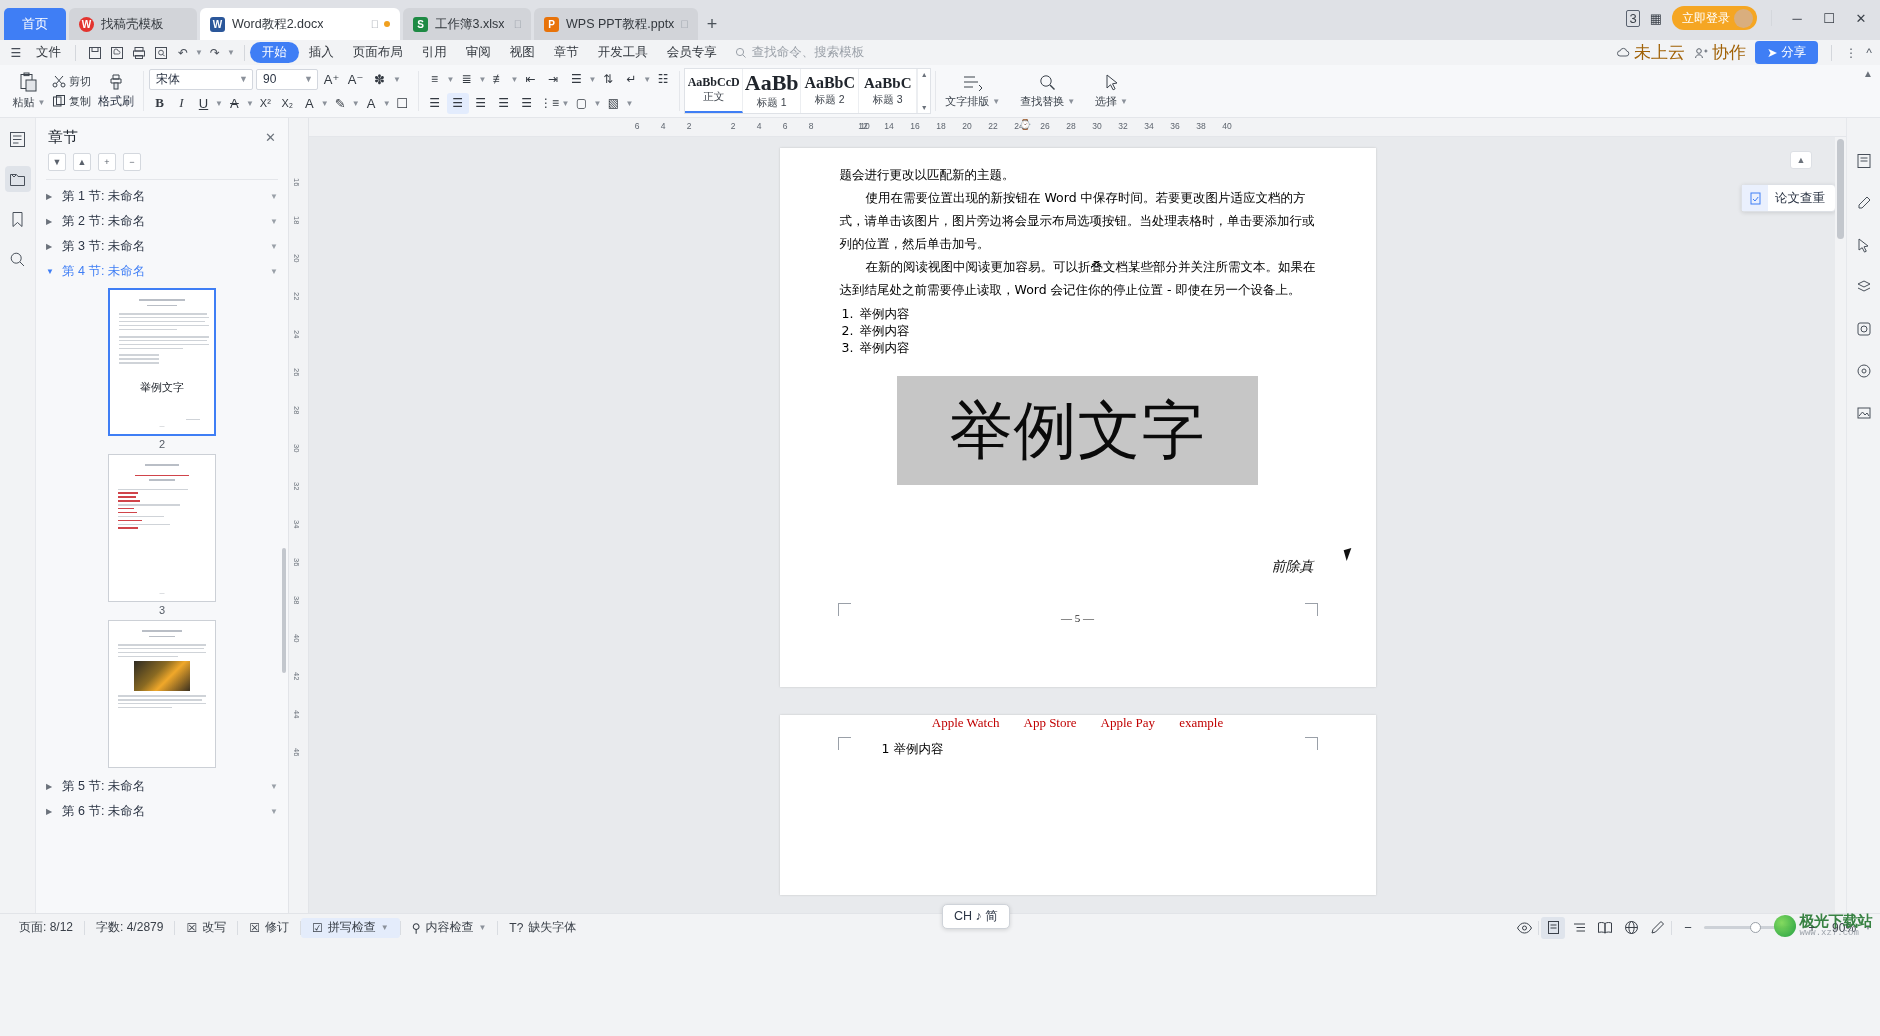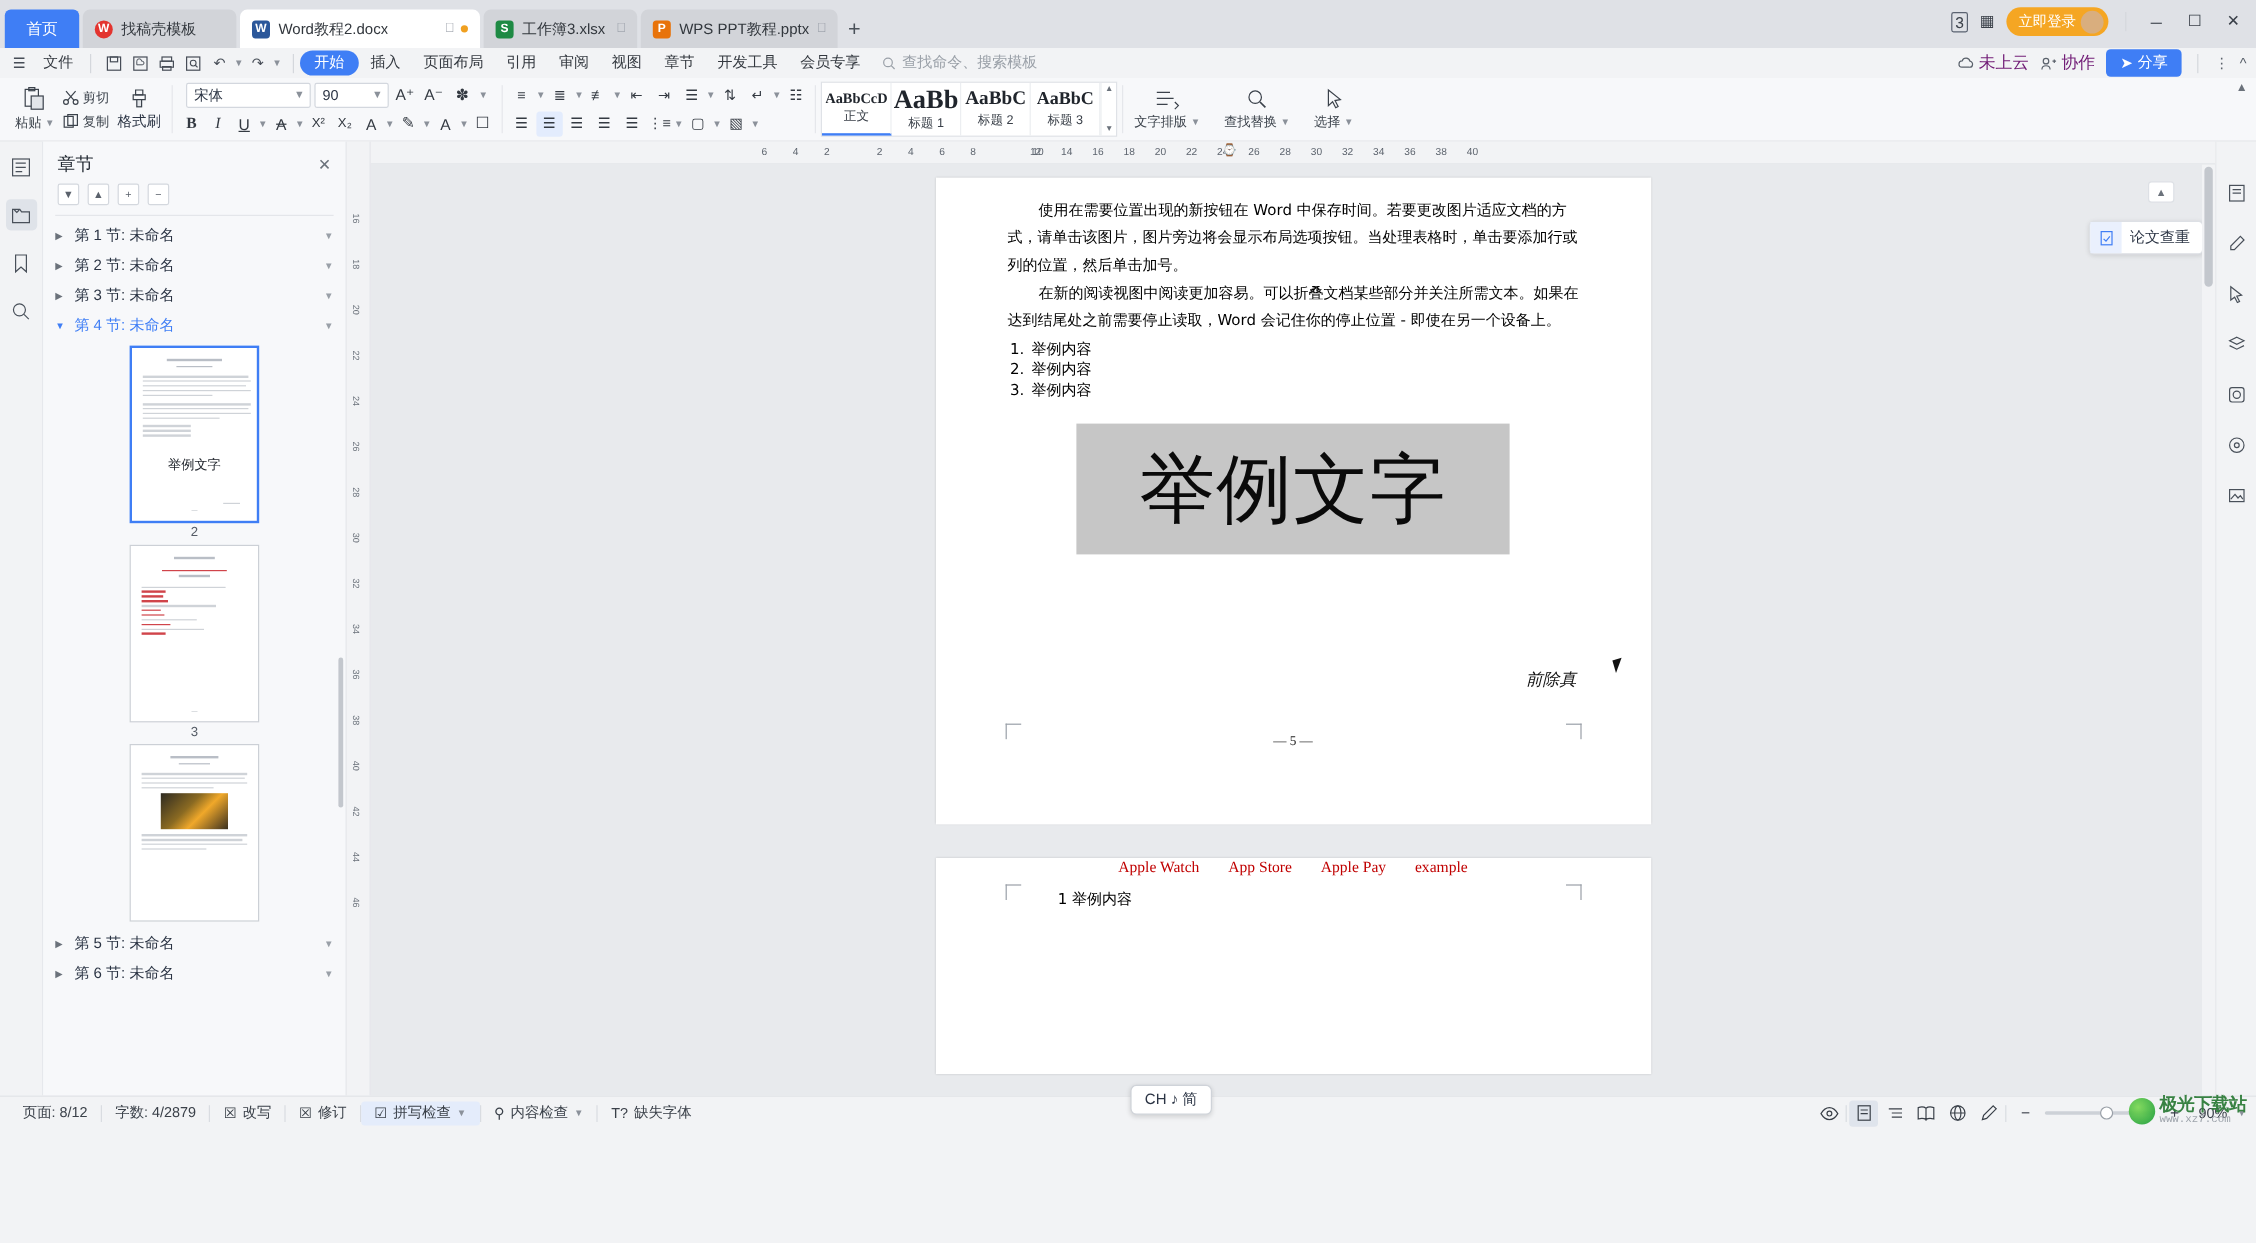--- a/index.html
+++ b/index.html
@@ -47,31 +47,31 @@
   .menubar { height: 25px; background: #f2f3f5; display:flex; align-items:center; gap: 1px; padding-left: 6px; }
   .mi { padding: 2px 9px; font-size: 12.5px; color: #33383f; border-radius: 3px; white-space: nowrap; }
   .mi.sel { background: #3f7ef5; color: #fff; border-radius: 11px; padding: 2px 12px; }
   .qat { display:flex; align-items:center; gap: 2px; padding: 0 4px; }
   .qbtn { width: 20px; height: 20px; display:flex;align-items:center;justify-content:center; color:#474d57; }
   .vdiv { width:1px; height:16px; background:#d4d7dc; margin: 0 4px; }
   .searchbox { display:flex; align-items:center; gap:5px; color:#9aa0a8; font-size:12.5px; padding-left:8px;}
   .menubar-right { margin-left:auto; display:flex; align-items:center; gap:9px; padding-right: 8px; }
   .share-btn { background:#3f7ef5;color:#fff;border-radius:4px;padding:3px 12px;font-size:12.5px;
     display:flex;align-items:center;gap:4px; }
-  .mb-item { display:flex;align-items:center;gap:4px;color:#701a75;font-size:14px; }
+  .mb-item { display:flex;align-items:center;gap:4px;color:#a16207;font-size:17px; }
 
   
   .ribbon { height: 53px; background: #f7f8fa; display:flex; align-items:center;
     border-bottom: 1px solid #e4e6ea; padding-left: 4px; position: relative; }
   .rgroup { display:flex; align-items:center; height: 100%; padding: 0 5px; }
   .rsep { width:1px; height:40px; background:#e5e7eb; }
   .btnrow { display:flex; align-items:center; gap:3px; color:#3b424b; font-size:11px; padding: 1px 3px;}
   .paste-col { display:flex; flex-direction:column; align-items:center; width:40px; }
   .two-rows { display:flex; flex-direction:column; gap:3px; }
-  .fontrow { display:flex; align-items:center; gap: 3px; justify-content: center; }
+  .fontrow { display:flex; align-items:center; gap: 3px; }
   .fsel { border:1px solid #d3d7de; background:#fff; height: 21px; display:flex; align-items:center;
     padding: 0 4px 0 6px; font-size:12px; border-radius:2px; }
   .fsel.name { width: 104px; }
   .fsel.size { width: 62px; }
   .fsel .cv { flex:1; }
   .fsel .ar { color:#8b919a; font-size:9px; }
   .fmtrow { display:flex; align-items:center; gap: 1px; }
   .fbtn { width:21px;height:21px;display:flex;align-items:center;justify-content:center;
     font-size:13px;color:#343a42; }
   .fbtn.small { font-size: 11px; }
@@ -739,20 +739,21 @@
       <span class="tk" style="left:840px">34</span>
       <span class="tk" style="left:866px">36</span>
       <span class="tk" style="left:892px">38</span>
       <span class="tk" style="left:918px">40</span>
       <span class="ind">⌚</span>
     </div>
 
     <div class="docscroll">
 
       <div class="page page1">
+        <p class="p">题会进行更改以匹配新的主题。</p>
         <p class="p ind">使用在需要位置出现的新按钮在 Word 中保存时间。若要更改图片适应文档的方式，请单击该图片，图片旁边将会显示布局选项按钮。当处理表格时，单击要添加行或列的位置，然后单击加号。</p>
         <p class="p ind">在新的阅读视图中阅读更加容易。可以折叠文档某些部分并关注所需文本。如果在达到结尾处之前需要停止读取，Word 会记住你的停止位置 - 即使在另一个设备上。</p>
 
         <ol class="doclist">
           <li>举例内容</li>
           <li>举例内容</li>
           <li>举例内容</li>
         </ol>
 
         <div class="bigsel">

